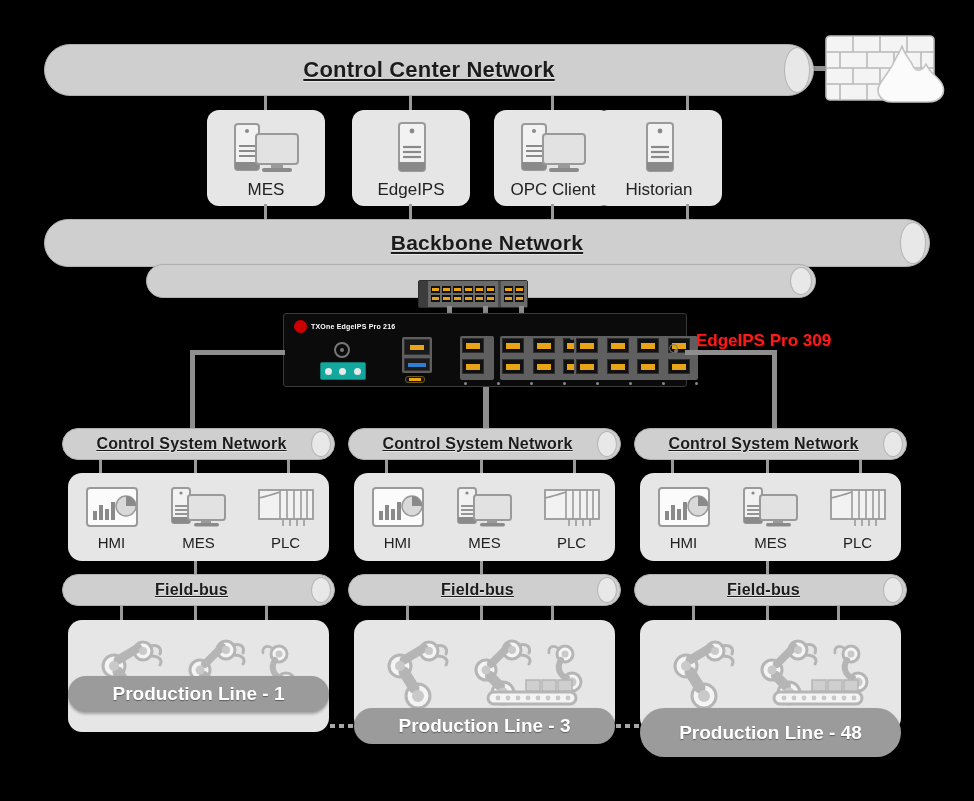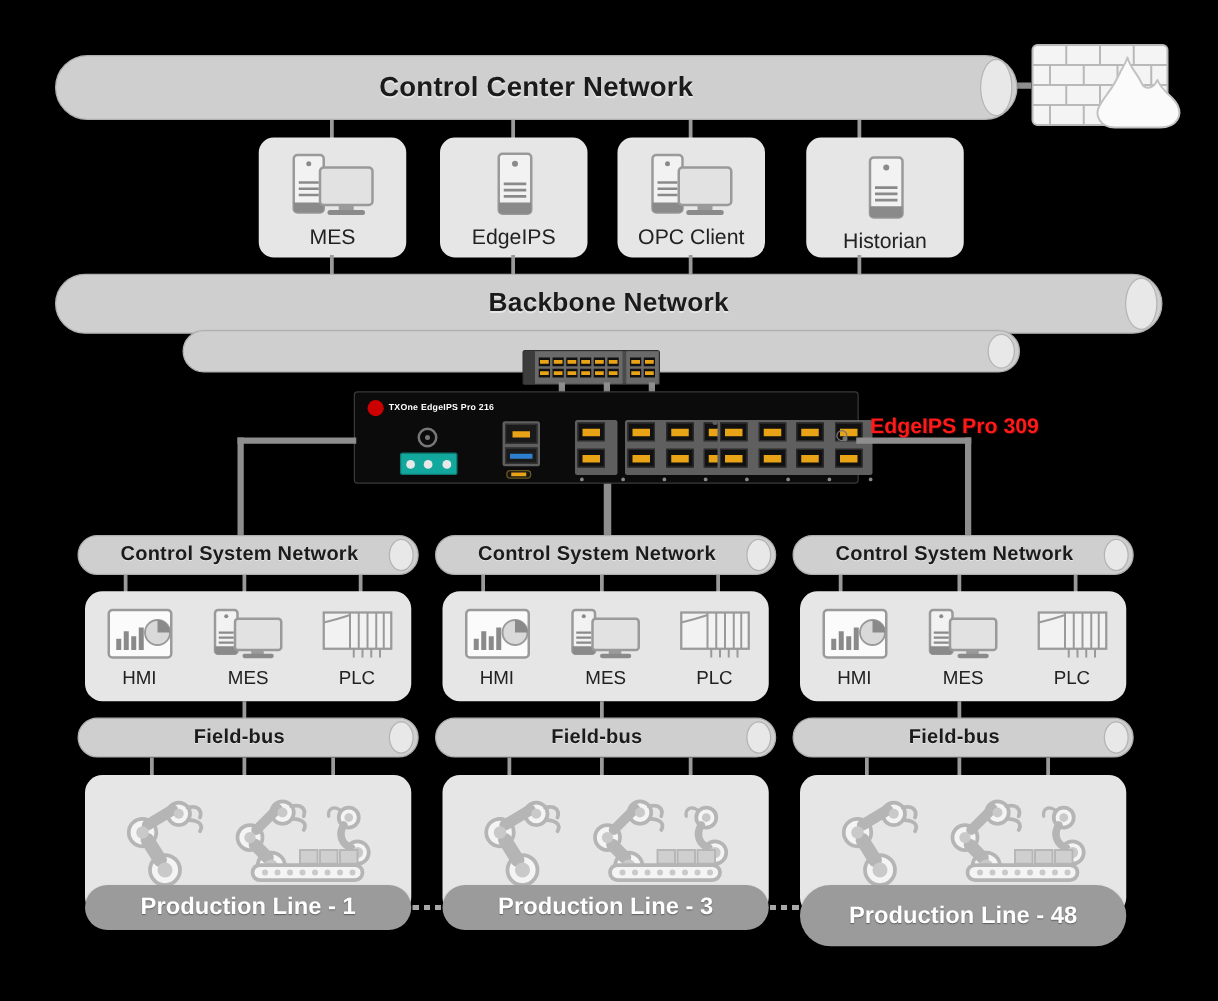--- a/index.html
+++ b/index.html
@@ -31,20 +31,21 @@
     border-radius: 50%;
   }
   .cyl .cyl-label {
     position: relative;
     z-index: 2;
     font-weight: bold;
     color: #1b1b1b;
     letter-spacing: .2px;
     text-shadow: 0 1px 0 rgba(255,255,255,.5);
     white-space: nowrap;
+    text-decoration: underline;
   }
 
   
   .vline { position: absolute; background: #8e8e8e; width: 4px; }
   .hline { position: absolute; background: #8e8e8e; height: 4px; }
   .thinline { position: absolute; background: #9a9a9a; width: 3px; }
   .dashline {
     position: absolute; height: 4px;
     background-image: repeating-linear-gradient(to right,#a8a8a8 0 5px, transparent 5px 9px);
   }
@@ -248,21 +249,21 @@
           </g>
         <path d="M6 42 h24 v5 a3 3 0 0 1 -3 3 h-18 a3 3 0 0 1 -3 -3 z" fill="#8a8a8a"></path>
         <rect x="27" y="14" width="42" height="30" rx="3" fill="#e2e2e2" stroke="#9a9a9a" stroke-width="2"></rect>
         <rect x="42" y="44" width="12" height="5" fill="#9a9a9a"></rect>
         <rect x="33" y="48" width="30" height="4" rx="2" fill="#8a8a8a"></rect>
       </svg>
     </span>
     <span class="dev-label">OPC Client</span>
   </div>
 
-  <div class="devcard" style="left:645px; top:110px; width:126px; height:96px;justify-content:center;">
+  <div class="devcard" style="left:596px; top:110px; width:126px; height:96px;">
     <span>
       <svg width="74" height="56" viewBox="0 0 74 56">
         <rect x="25" y="3" width="26" height="48" rx="3" fill="#f2f2f2" stroke="#9a9a9a" stroke-width="2"></rect>
         <circle cx="38" cy="11" r="2.4" fill="#8a8a8a"></circle>
         <g stroke="#8a8a8a" stroke-width="2.2">
             <line x1="29" y1="27" x2="47" y2="27"></line>
             <line x1="29" y1="32" x2="47" y2="32"></line>
             <line x1="29" y1="37" x2="47" y2="37"></line>
           </g>
         <path d="M25 42 h26 v6 a3 3 0 0 1 -3 3 h-20 a3 3 0 0 1 -3 -3 z" fill="#8a8a8a"></path>
@@ -532,21 +533,21 @@
           </g>
           <g fill="#cfcfcf" stroke="#b5b5b5" stroke-width="1.5">
             <rect x="62" y="46" width="14" height="11"></rect>
               <rect x="78" y="46" width="14" height="11"></rect>
               <rect x="94" y="46" width="14" height="11"></rect>
           </g>
         </svg>
       </span>
     </div>
   </div>
-  <div class="prodlabel" style="left:68px; top:708px; width:261px; height:36px;">Production Line - 1</div>
+  <div class="prodlabel" style="left:68px; top:676px; width:261px; height:36px;">Production Line - 1</div>
 
   <div class="dashline" style="left:330px; top:724px; width:42px;"></div>
 
   <div class="cyl" style="left:348px; top:428px; width:273px; height:32px;">
     <span class="cap" style="width:20px;"></span>
     <span class="cyl-label" style="font-size:16px; margin-right:14px;">Control System Network</span>
   </div>
   <div class="thinline" style="left:385px; top:460px; height:18px;"></div>
   <div class="thinline" style="left:480px; top:460px; height:18px;"></div>
   <div class="thinline" style="left:573px; top:460px; height:18px;"></div>

